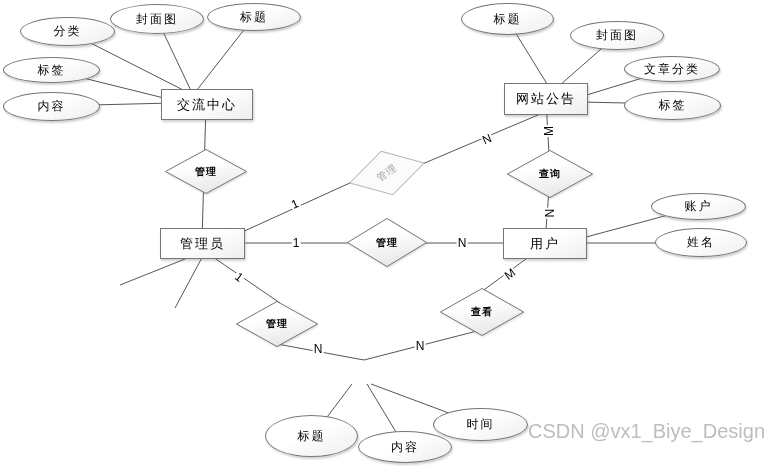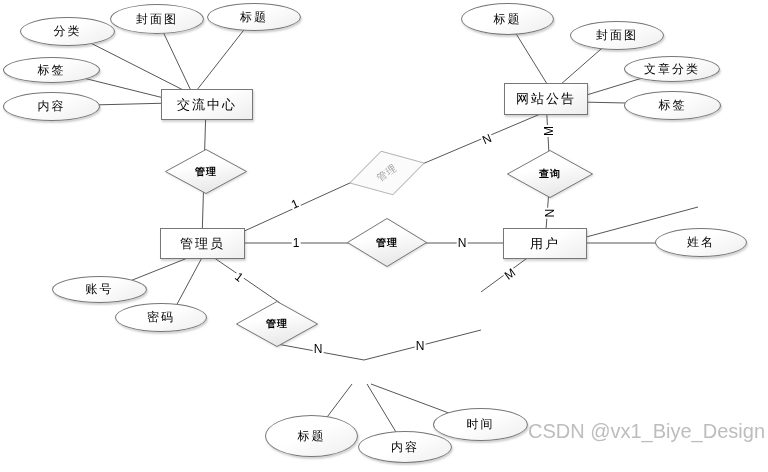--- a/index.html
+++ b/index.html
@@ -82,23 +82,22 @@
 
   <div class="ell" style="left:20px;top:17px;width:95px;height:29px">分类</div>
   <div class="ell" style="left:110px;top:4px;width:94px;height:30px">封面图</div>
   <div class="ell" style="left:207px;top:3px;width:94px;height:28px">标题</div>
   <div class="ell" style="left:3px;top:57px;width:97px;height:26px">标签</div>
   <div class="ell" style="left:3px;top:92px;width:97px;height:29px">内容</div>
   <div class="ell" style="left:461px;top:3px;width:93px;height:32px">标题</div>
   <div class="ell" style="left:570px;top:21px;width:94px;height:29px">封面图</div>
   <div class="ell" style="left:624px;top:56px;width:96px;height:26px">文章分类</div>
   <div class="ell" style="left:624px;top:91px;width:97px;height:29px">标签</div>
+  <div class="ell" style="left:651px;top:193px;width:95px;height:27px">账户</div>
   <div class="ell" style="left:655px;top:228px;width:92px;height:29px">姓名</div>
-  <div class="ell" style="left:52px;top:276px;width:95px;height:27px">账号</div>
-  <div class="ell" style="left:115px;top:303px;width:92px;height:29px">密码</div>
   <div class="ell" style="left:265px;top:415px;width:93px;height:42px">标题</div>
   <div class="ell" style="left:358px;top:431px;width:94px;height:32px">内容</div>
   <div class="ell" style="left:433px;top:408px;width:95px;height:33px">时间</div>
 
   <div class="dia" style="left:165px;top:149px;width:82px;height:45px">
     <svg width="82" height="45">
         <polygon points="41,0.5 81.5,22.5 41,44.5 0.5,22.5"></polygon>
       </svg>
     <span class="dlabel">管理</span>
   </div>
@@ -119,20 +118,26 @@
         <polygon points="43,0.5 85.5,24 43,47.5 0.5,24"></polygon>
       </svg>
     <span class="dlabel">查询</span>
   </div>
   <div class="dia" style="left:236px;top:301px;width:82px;height:46px">
     <svg width="82" height="46">
         <polygon points="41,0.5 81.5,23 41,45.5 0.5,23"></polygon>
       </svg>
     <span class="dlabel">管理</span>
   </div>
+  <div class="dia" style="left:440px;top:288px;width:84px;height:48px">
+    <svg width="84" height="48">
+        <polygon points="42,0.5 83.5,24 42,47.5 0.5,24"></polygon>
+      </svg>
+    <span class="dlabel">查看</span>
+  </div>
 
   <span class="card" style="left:295px;top:204px;transform:translate(-50%,-50%) rotate(-24deg)">1</span>
   <span class="card" style="left:487px;top:139px;transform:translate(-50%,-50%) rotate(-23deg)">N</span>
   <span class="card" style="left:549px;top:131px;transform:translate(-50%,-50%) rotate(-90deg)">M</span>
   <span class="card" style="left:549px;top:213px;transform:translate(-50%,-50%) rotate(90deg)">N</span>
   <span class="card" style="left:296px;top:243px;transform:translate(-50%,-50%)">1</span>
   <span class="card" style="left:462px;top:243px;transform:translate(-50%,-50%)">N</span>
   <span class="card" style="left:239px;top:277px;transform:translate(-50%,-50%) rotate(37deg)">1</span>
   <span class="card" style="left:318px;top:349px;transform:translate(-50%,-50%)">N</span>
   <span class="card" style="left:510px;top:274px;transform:translate(-50%,-50%) rotate(-36deg)">M</span>

